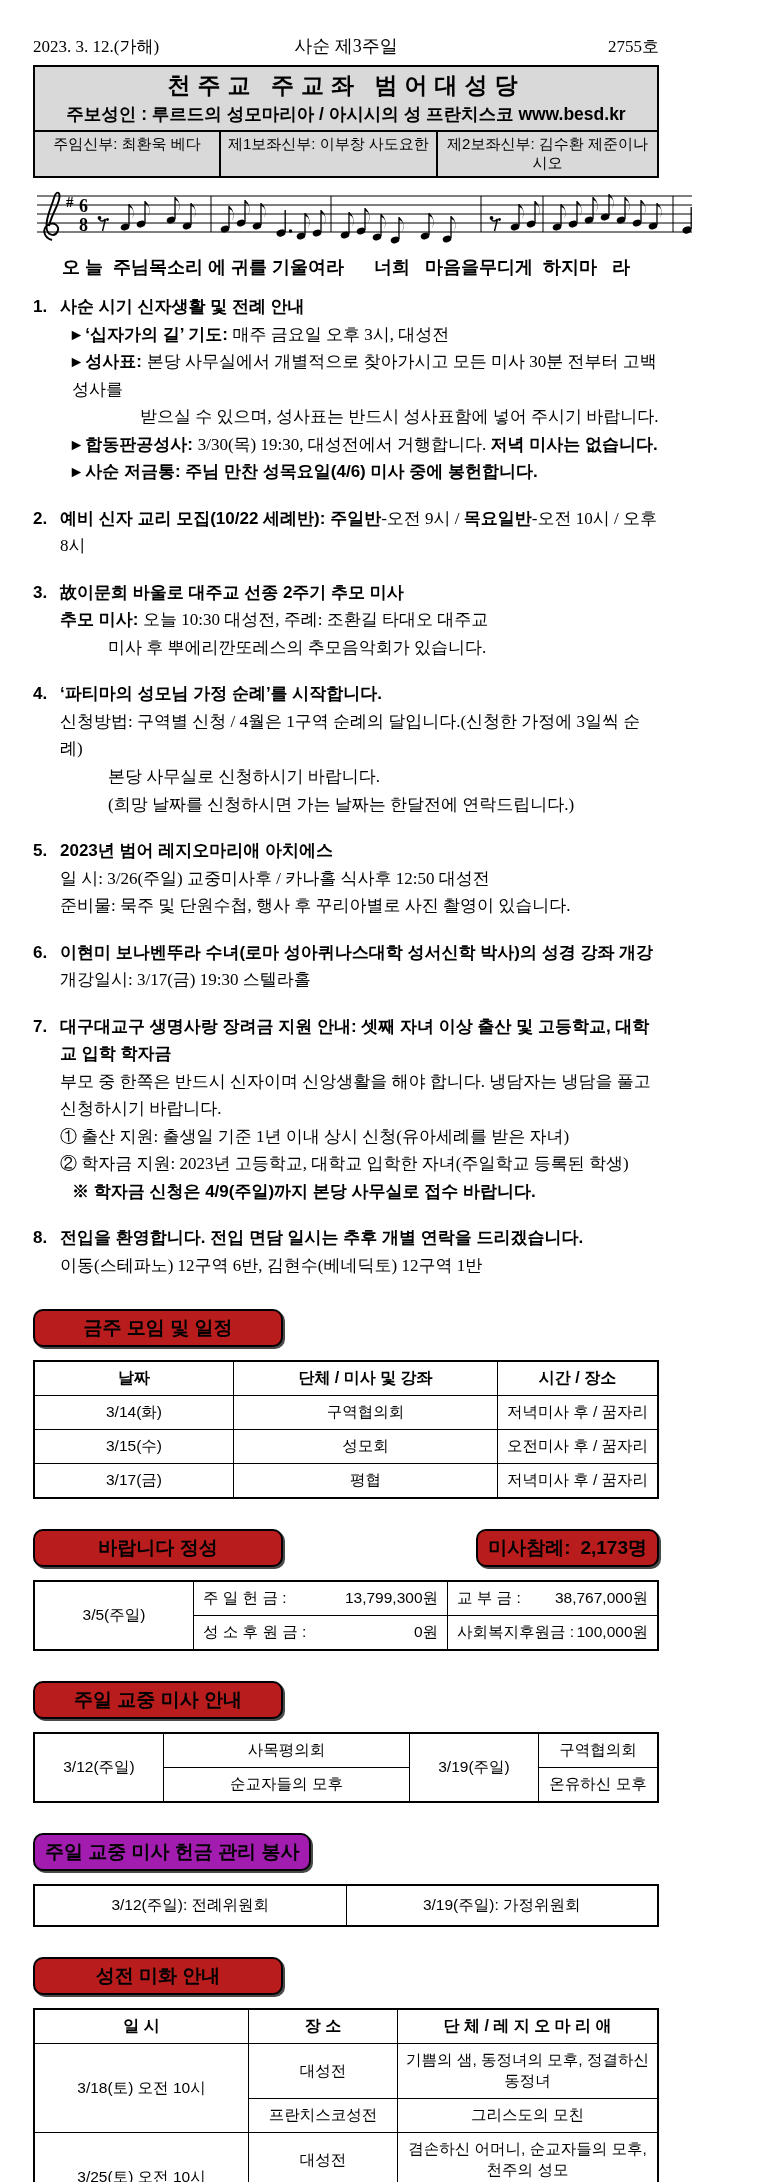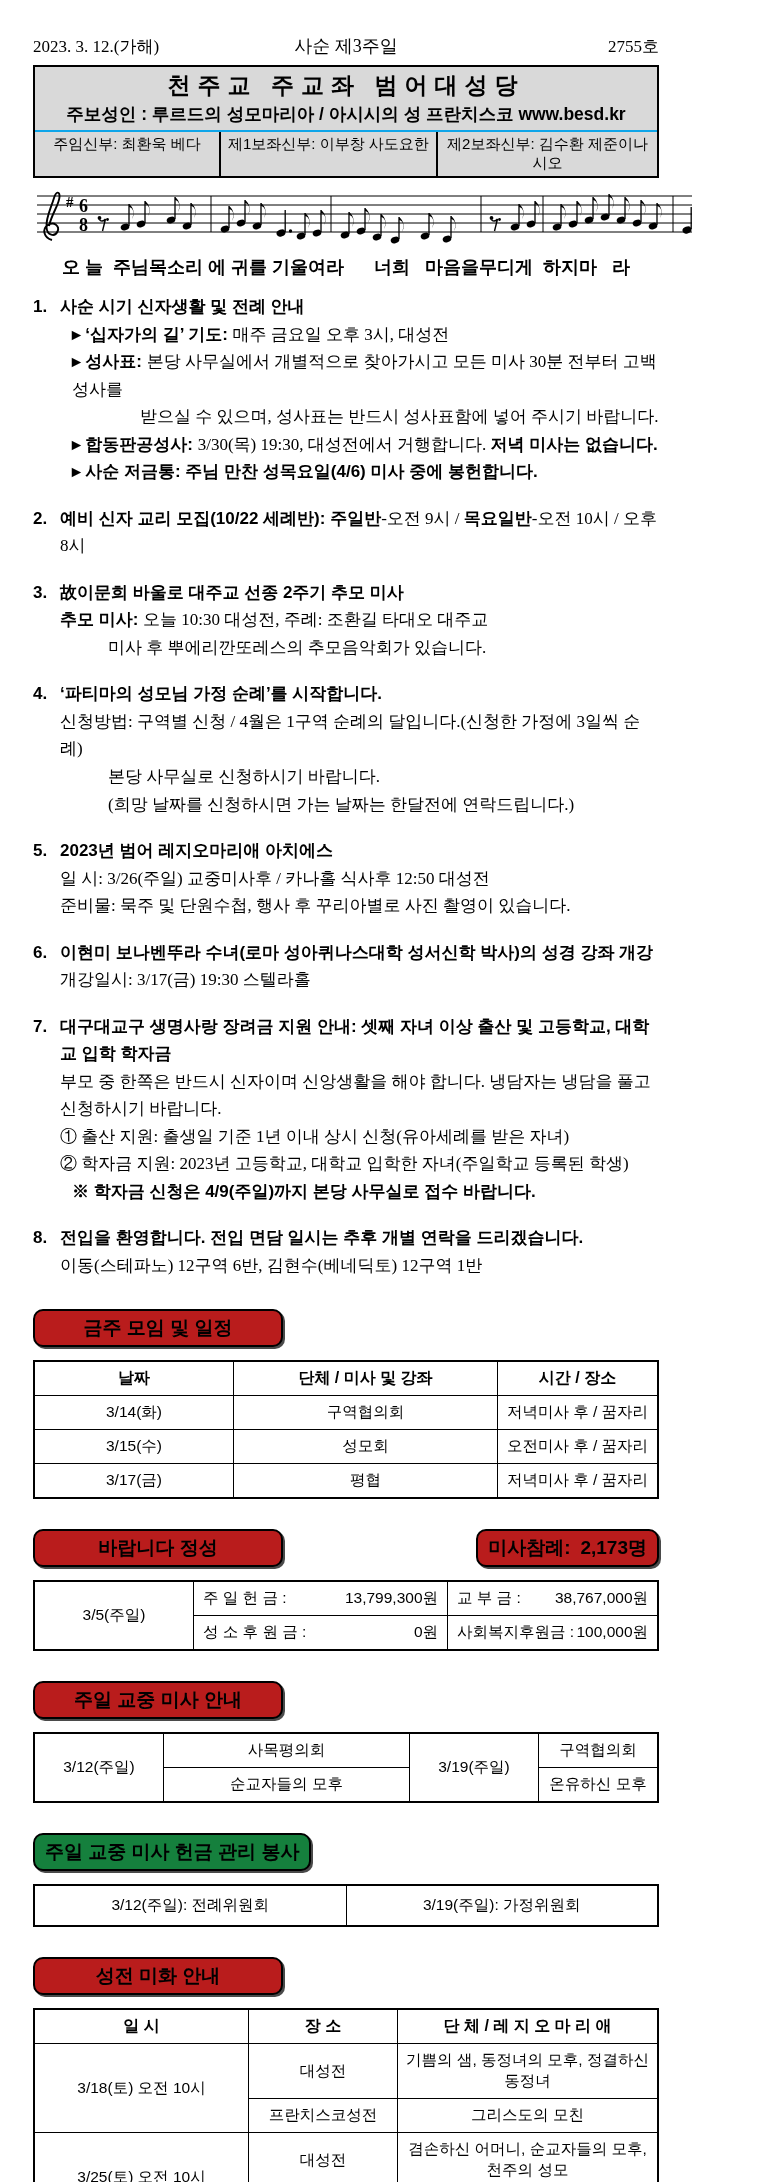--- a/index.html
+++ b/index.html
@@ -6,21 +6,21 @@
   .page{width:692px;height:2182px;box-sizing:border-box;padding:34px 33px 0 33px;
         font-family:"Liberation Serif",serif;color:#000;overflow:hidden;}
   
   .meta{display:grid;grid-template-columns:1fr auto 1fr;font-size:17px;align-items:end;margin-bottom:7px;}
   .meta .r{text-align:right;}
   .meta .c{text-align:center;font-size:18px;}
   
   .hdrbox{border:2.5px solid #000;background:#d9d9d9;text-align:center;}
   .hdr-title{font-family:"Liberation Sans",sans-serif;font-weight:bold;font-size:23px;letter-spacing:7px;padding:3px 0 0;}
   .hdr-patron{font-family:"Liberation Sans",sans-serif;font-weight:bold;font-size:17.5px;padding:1px 12px 4px;}
-  .hdr-priests{display:flex;border-top:2px solid #0ea5e9;font-family:"Liberation Sans",sans-serif;font-size:15px;}
+  .hdr-priests{display:flex;border-top:2px solid #000000;font-family:"Liberation Sans",sans-serif;font-size:15px;}
   .hdr-priests>div{padding:3px 2px;}
   .hdr-priests>div+div{border-left:2px solid #000;}
   .pr1{flex:0.92;} .pr2{flex:1.08;} .pr3{flex:1.1;}
   
   .musicwrap{padding:6px 2px 0;}
   .lyrics{font-family:"Liberation Sans",sans-serif;font-weight:bold;font-size:18px;text-align:center;
           white-space:pre-wrap;margin:1px 0 14px;}
   
   .anns{margin-top:12px;}
   .ann{display:flex;margin:0 0 19px;font-size:17px;line-height:1.62;}
@@ -30,21 +30,21 @@
   .nr{font-family:"Liberation Serif",serif;}
   .line.ind1{padding-left:12px;}
   .line.ind2{padding-left:48px;}
   .line.ind3{padding-left:80px;}
   
   .sec{margin:30px 0 13px;}
   .pill{display:inline-block;border:2px solid #000;border-radius:10px;background:#b91c1c;
         font-family:"Liberation Sans",sans-serif;font-weight:bold;font-size:19px;
         padding:4px 10px;text-align:center;box-shadow:2px 2px 0 #4a4a4a;}
   .pill.wide{width:226px;}
-  .pill.white{background:#15803d;box-shadow:2px 2px 0 #4a4a4a;}
+  .pill.white{background:#a21caf;box-shadow:2px 2px 0 #4a4a4a;}
   .secrow{display:flex;justify-content:space-between;align-items:center;margin:30px 0 13px;}
   .att .lab{margin-right:10px;}
   
   table.tbl{width:100%;border-collapse:collapse;font-family:"Liberation Sans",sans-serif;font-size:15.5px;border:2px solid #000;}
   table.tbl th,table.tbl td{border:1.5px solid #000;text-align:center;padding:6px 4px;}
   table.tbl th{font-weight:bold;font-size:16px;}
   td.datecell{width:150px;}
   .kv{display:flex;justify-content:space-between;padding:0 5px;}
   .kv .amt{text-align:right;}
 </style>

